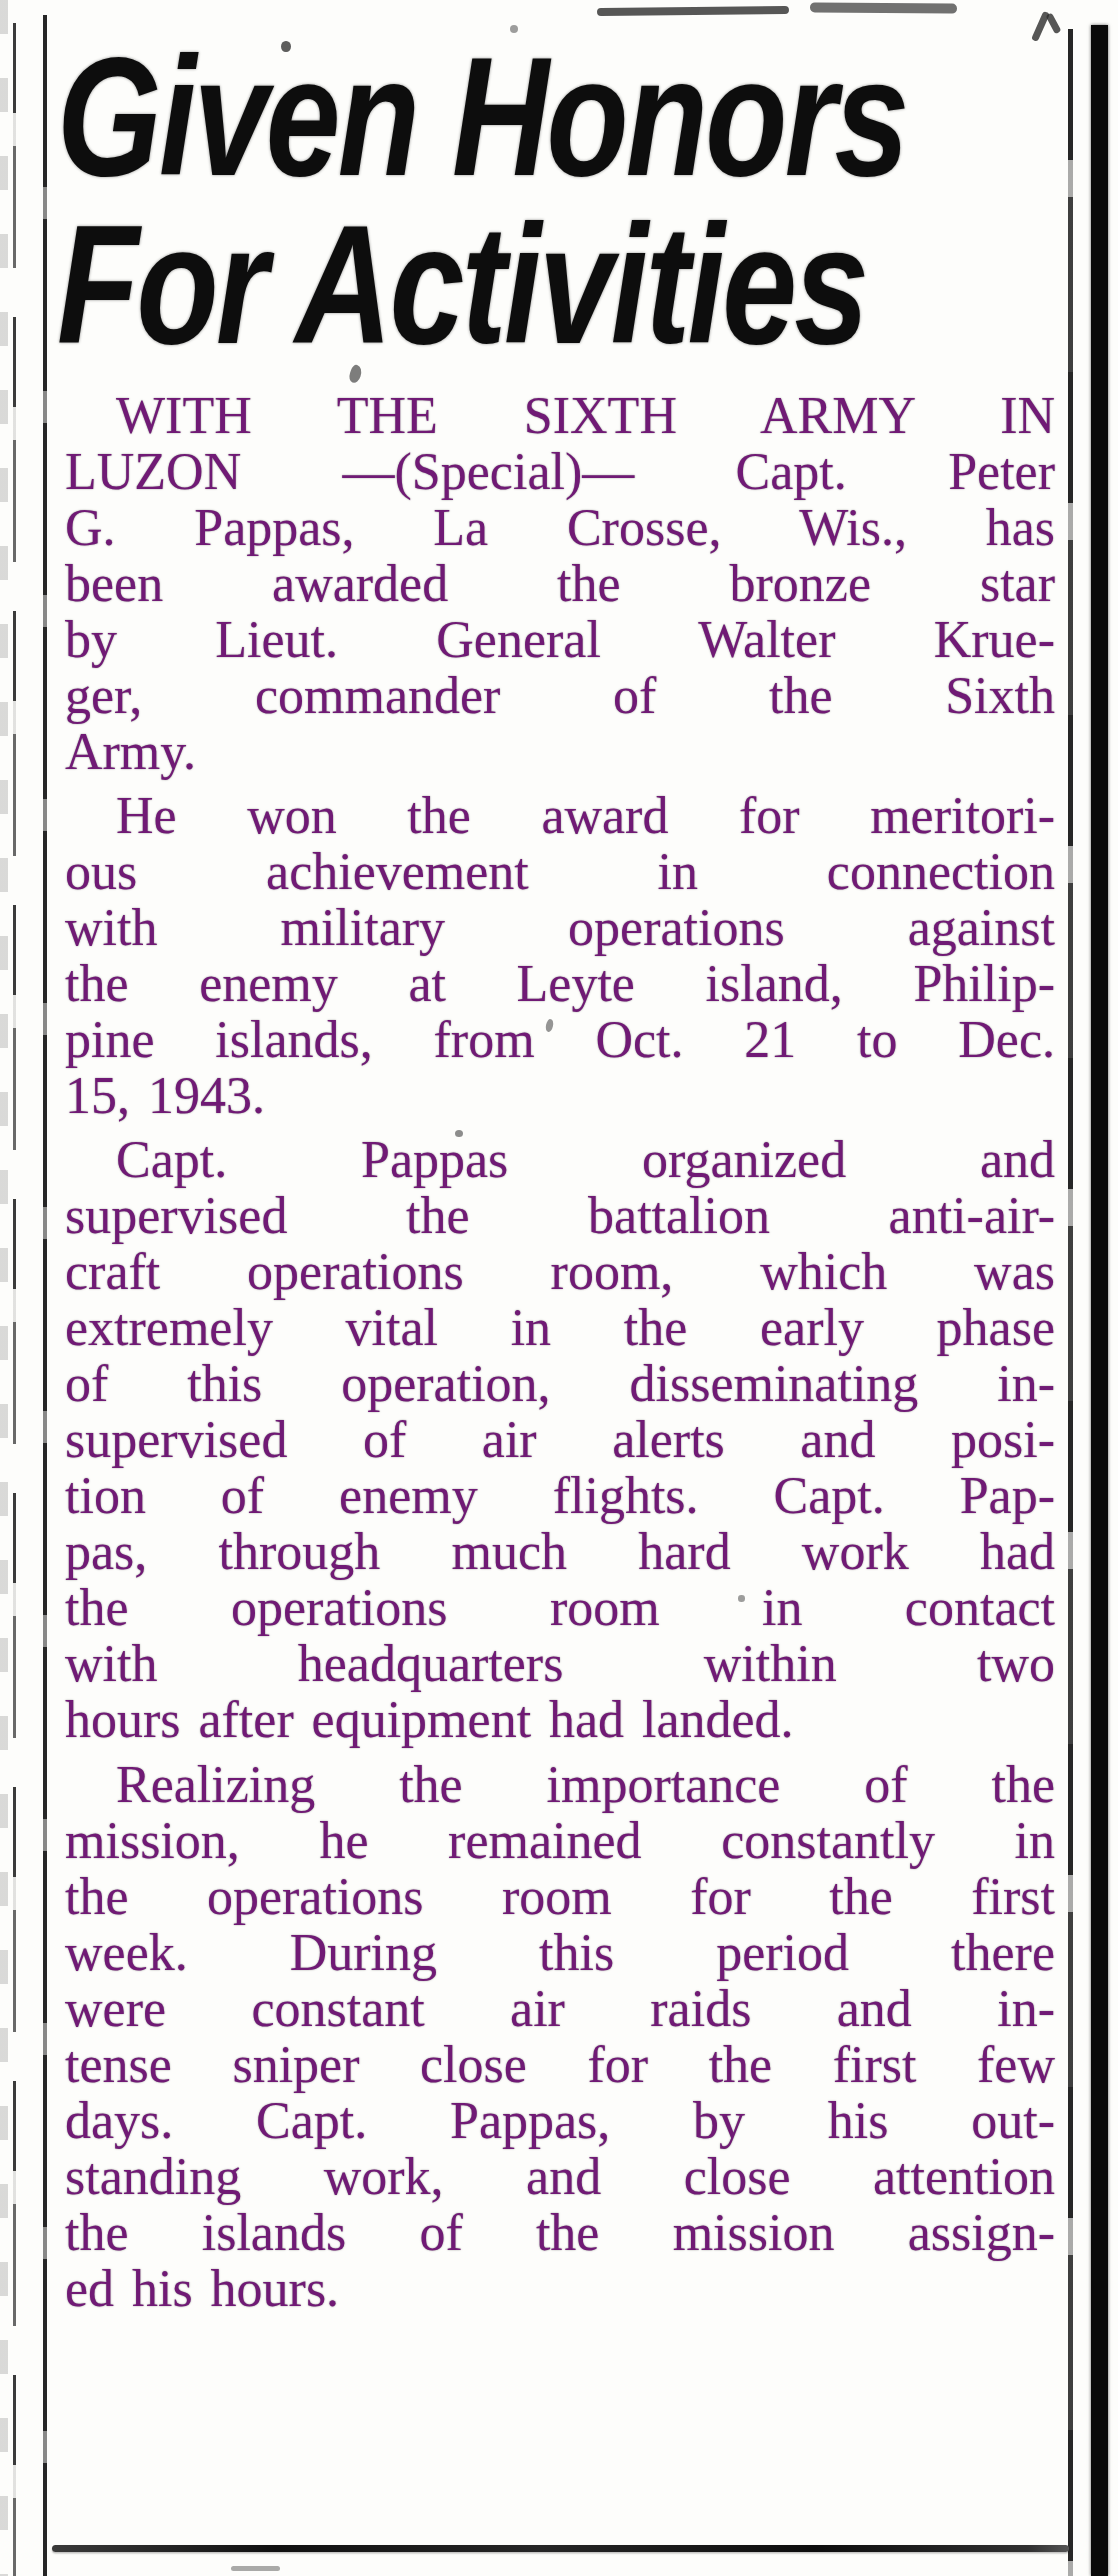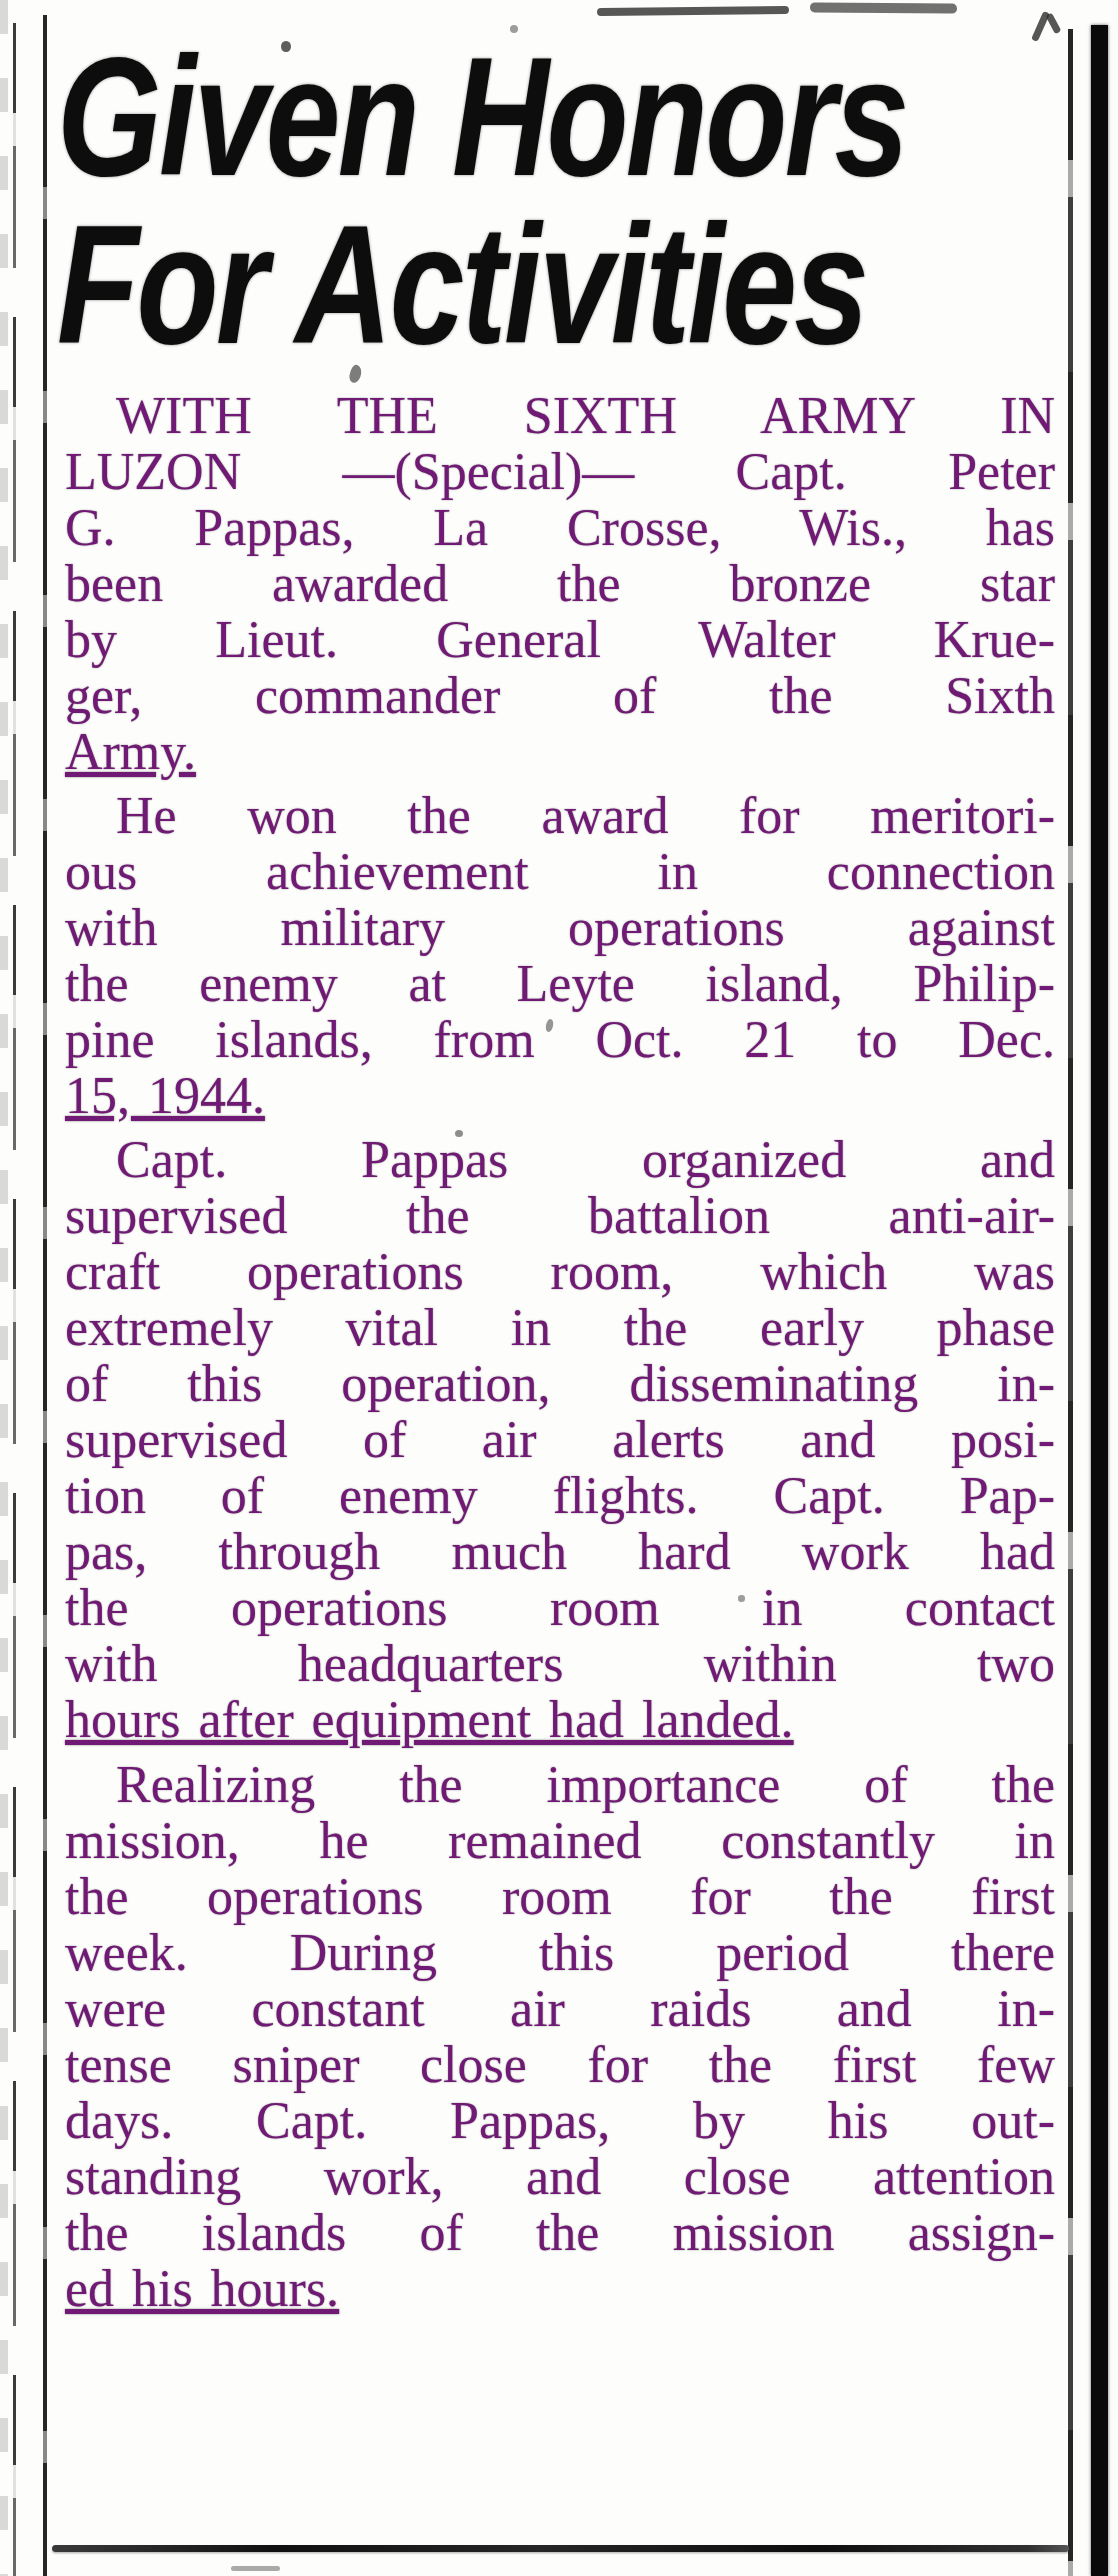--- a/index.html
+++ b/index.html
@@ -70,21 +70,21 @@
     text-shadow:0 0 1.6px rgba(25,25,25,.5);
     word-spacing:4.9px;
   }
   .para{margin:0 0 8.2px 0;}
   .bline{
     text-align:justify;
     text-align-last:justify;
     white-space:normal;
   }
   .bline.ind{text-indent:51px;}
-  .bline.endl{text-align-last:left;text-decoration:underline;}
+  .bline.endl{text-align-last:left;}
   
   .speck{position:absolute;background:rgba(40,40,40,.75);border-radius:50%;}
   .smudge{position:absolute;background:rgba(45,45,45,.8);border-radius:4.9px;}
   .s1{left:597px;top:6.5px;width:192px;height:8.2px;transform:rotate(-.6deg);}
   .s2{left:810px;top:3.3px;width:147px;height:9.8px;transform:rotate(.5deg);opacity:.85;}
   .s3{left:1037px;top:11.4px;width:7.4px;height:31px;transform:rotate(24deg);border-radius:3.3px;}
   .s4{left:1050px;top:13px;width:6.5px;height:21px;transform:rotate(-28deg);border-radius:3.3px;}
   .s5{left:281px;top:41px;width:9.8px;height:11.4px;}
   .s6{left:510px;top:24.5px;width:8.2px;height:8.2px;opacity:.6;}
   .s7{left:350px;top:365px;width:11.4px;height:18px;border-radius:40% 60% 50% 50%;transform:rotate(18deg);opacity:.8;}
@@ -133,21 +133,21 @@
       <div class="bline">ger, commander of the Sixth</div>
       <div class="bline endl">Army.</div>
     </div>
 
     <div class="para">
       <div class="bline ind">He won the award for meritori-</div>
       <div class="bline">ous achievement in connection</div>
       <div class="bline">with military operations against</div>
       <div class="bline">the enemy at Leyte island, Philip-</div>
       <div class="bline">pine islands, from Oct. 21 to Dec.</div>
-      <div class="bline endl">15, 1944.</div>
+      <div class="bline endl">15, 1943.</div>
     </div>
 
     <div class="para">
       <div class="bline ind">Capt. Pappas organized and</div>
       <div class="bline">supervised the battalion anti-air-</div>
       <div class="bline">craft operations room, which was</div>
       <div class="bline">extremely vital in the early phase</div>
       <div class="bline">of this operation, disseminating in-</div>
       <div class="bline">supervised of air alerts and posi-</div>
       <div class="bline">tion of enemy flights. Capt. Pap-</div>

